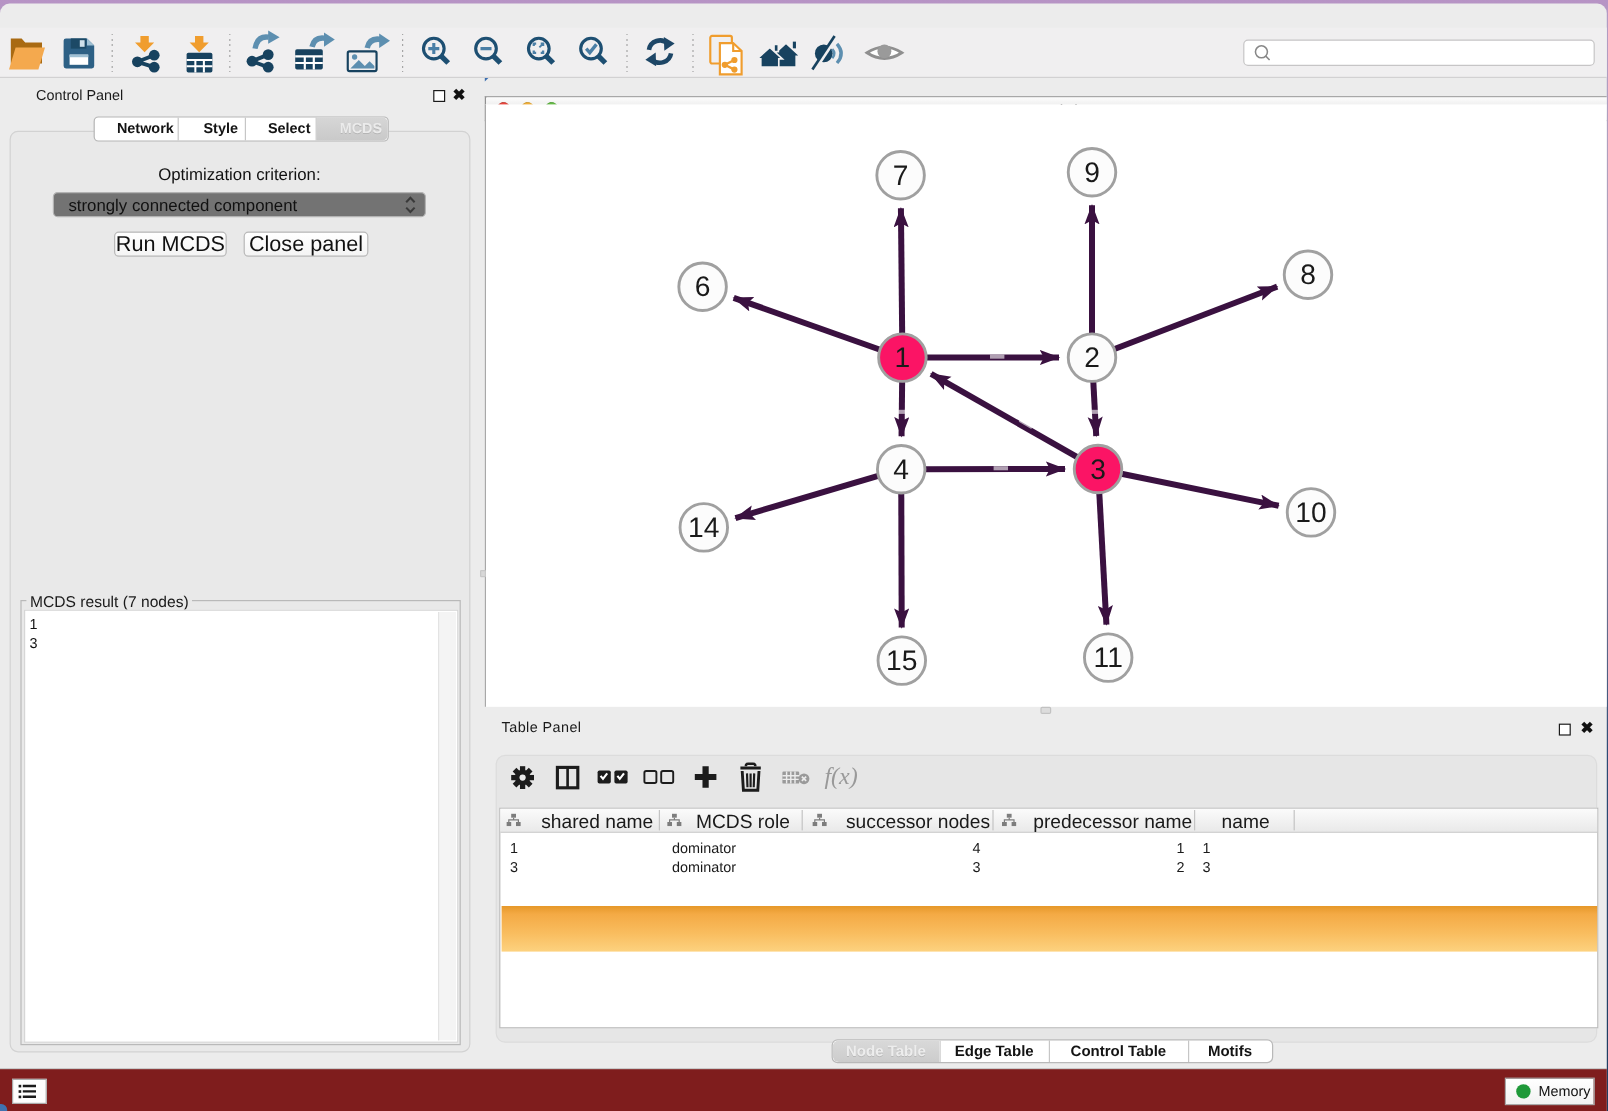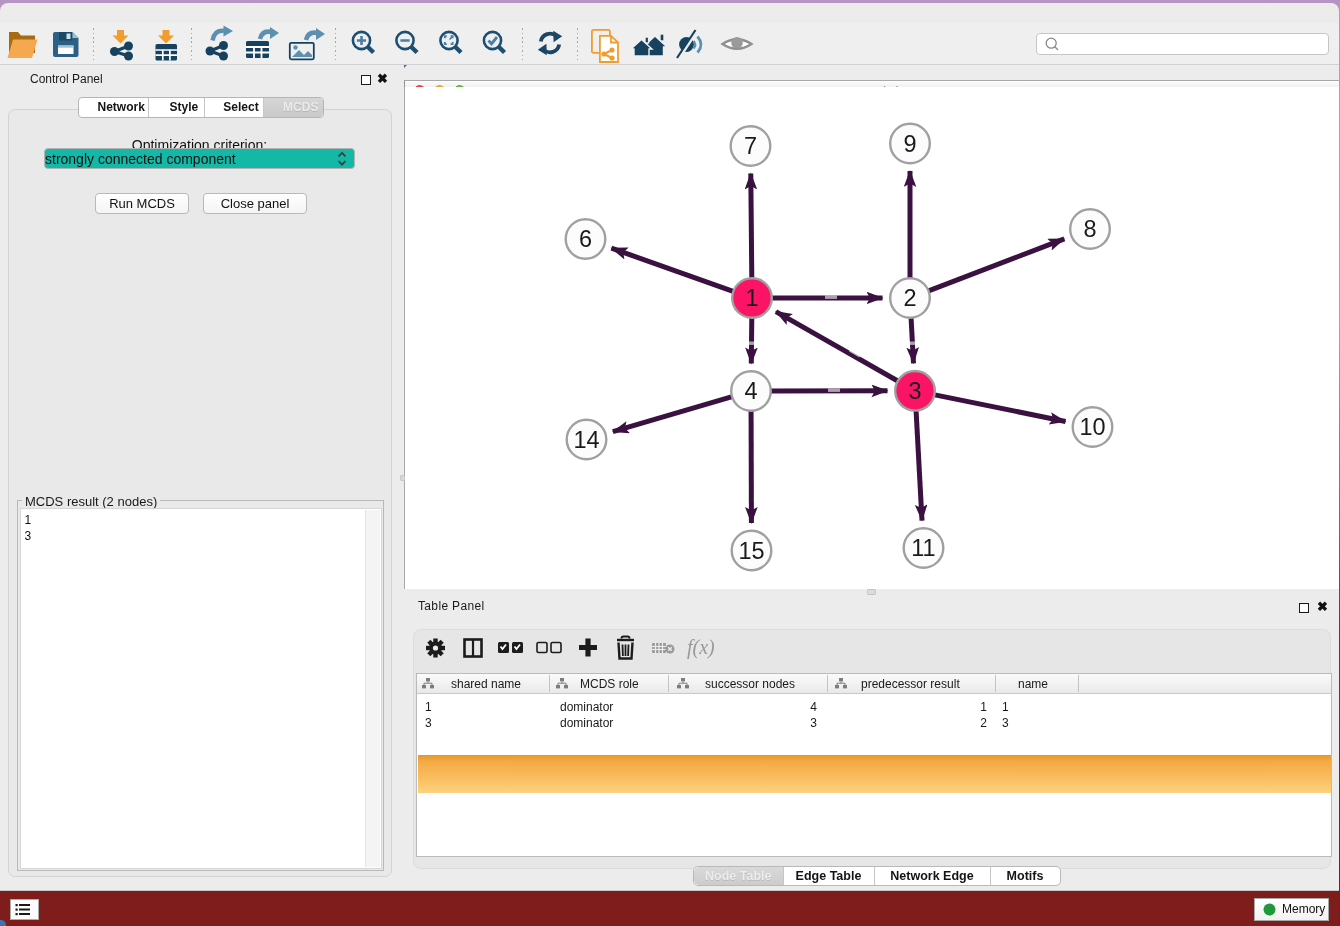--- a/index.html
+++ b/index.html
@@ -22,38 +22,38 @@
 
 #cp-title{position:absolute;left:30px;top:72px;font-size:12px;color:#1a1a1a;}
 .sqicon{position:absolute;width:8px;height:8px;border:1.5px solid #1a1a1a;background:#fff;}
 .xicon{position:absolute;font-size:13px;font-weight:bold;color:#111;}
 #tabs{position:absolute;left:78px;top:97px;width:244px;height:18.5px;background:#fff;border:1px solid #b5b5b5;border-radius:4px;display:flex;z-index:5;}
 #tabs .tab{height:100%;display:flex;align-items:center;justify-content:center;font-size:12px;font-weight:bold;color:#141414;border-right:1px solid #c6c6c6;padding-left:15px;}
 #tabs .tab:last-child{border-right:none;border-radius:0 4px 4px 0;}
 #tabs .sel{background:linear-gradient(180deg,#d6d6d6,#c9c9c9);color:#ebebeb;text-shadow:0 1px 0 #b5b5b5;}
 #cp-panel{position:absolute;left:8px;top:109px;width:383.8px;height:768px;background:#e9e9e9;border:1px solid #d2d2d2;border-radius:7px;box-sizing:border-box;}
 #optlabel{position:absolute;left:0;top:136.5px;width:399px;text-align:center;font-size:14px;color:#111;}
-#dropdown{position:absolute;left:44px;top:148px;width:310.5px;height:20.5px;background:#14b8a6;border:1px solid #b3b3b3;border-radius:4px;font-size:14px;color:#111;line-height:20px;padding-left:0;box-sizing:border-box;}
-.btn{position:absolute;height:19px;background:linear-gradient(180deg,#ffffff,#f4f4f4);border:1px solid #b9b9b9;border-radius:4px;font-size:13px;color:#111;text-align:center;line-height:19px;}
+#dropdown{position:absolute;left:44px;top:160px;width:310.5px;height:20.5px;background:#737373;border:1px solid #b3b3b3;border-radius:4px;font-size:14px;color:#111;line-height:20px;padding-left:12px;box-sizing:border-box;}
+.btn{position:absolute;height:19px;background:linear-gradient(180deg,#ffffff,#f4f4f4);border:1px solid #b9b9b9;border-radius:4px;font-size:18px;color:#111;text-align:center;line-height:19px;}
 #fieldset{position:absolute;left:17px;top:500px;width:365px;height:369px;border:1px solid #b9b9b9;}
 #fslabel{position:absolute;left:22px;top:494px;background:#e9e9e9;padding:0 3px;font-size:13px;color:#1a1a1a;}
 #fsarea{position:absolute;left:19.5px;top:508px;width:360px;height:359px;background:#fff;border:1px solid #d6d6d6;}
 #fsscroll{position:absolute;right:1px;top:1px;width:14px;height:357px;background:#f4f4f4;border-left:1px solid #e3e3e3;}
 
 #netwin{position:absolute;left:404px;top:65.5px;width:934.6px;height:523px;}
 #nettitle{position:absolute;left:0;top:14px;width:100%;height:21.5px;background:linear-gradient(180deg,#fdfdfd,#d4d4d4);border-top:1px solid #a8a8a8;border-left:1.5px solid #909090;border-bottom:1px solid #9e9e9e;box-sizing:border-box;}
 #netcanvas{position:absolute;left:0;top:21.5px;width:934.6px;height:501.5px;background:#fff;border-left:1.5px solid #a8a8a8;box-sizing:border-box;}
 .light{position:absolute;top:4px;width:11px;height:11px;border-radius:50%;box-sizing:border-box;}
 #netname{position:absolute;top:3.5px;left:6px;width:100%;text-align:center;font-size:12.5px;letter-spacing:0.5px;font-weight:bold;color:#2e2e2e;}
 
 #tp-title{position:absolute;left:418px;top:599px;font-size:12px;letter-spacing:0.35px;color:#1a1a1a;}
 #tp-table{position:absolute;left:416px;top:672.5px;width:913.5px;height:182px;background:#fff;border:1px solid #bbb;}
 #tp-header{position:absolute;left:0;top:0;width:100%;height:19.5px;background:linear-gradient(180deg,#fbfbfb,#e9e9e9);border-bottom:1px solid #c9c9c9;font-size:12px;color:#1a1a1a;}
 .hsep{position:absolute;top:1px;height:17px;width:1px;background:#c4c4c4;}
-.hcell{position:absolute;top:3px;font-size:12px;color:#1a1a1a;}
+.hcell{position:absolute;top:3px;font-size:16px;color:#1a1a1a;}
 .cell{position:absolute;font-size:12px;color:#1a1a1a;}
 #orangeband{position:absolute;left:418px;top:755px;width:913px;height:38px;
  background:linear-gradient(180deg,#e69829 0%,#f4aa45 18%,#f9bd5f 60%,#fdd27f 100%);}
 
 #btabs{position:absolute;left:693px;top:865.5px;height:18px;background:#fff;border:1px solid #b9b9b9;border-radius:5px;display:flex;z-index:3;}
 #btabs .tab{height:100%;display:flex;align-items:center;justify-content:center;font-size:12.5px;font-weight:bold;color:#141414;border-right:1px solid #c6c6c6;}
 #btabs .sel{background:linear-gradient(180deg,#d9d9d9,#cccccc);color:#ededed;text-shadow:0 1px 0 #b8b8b8;border-radius:5px 0 0 5px;}
 #btabs .tab:last-child{border-right:none;border-radius:0 5px 5px 0;}
 
 #statusbar{position:absolute;left:0;top:890px;width:100%;height:36px;background:#7f1d1d;border-top:1px solid #c9c9c9;text-align:center;}
@@ -218,21 +218,21 @@
     <svg width="10" height="16" style="position:absolute;right:7px;top:2px;">
           <g stroke="#3a3a3a" stroke-width="1.7" fill="none">
             <path d="M1.5 5.5 L5 1.8 L8.5 5.5"></path>
             <path d="M1.5 10 L5 13.7 L8.5 10"></path>
           </g>
         </svg>
   </div>
   <div class="btn" style="left:95px;top:193px;width:92px;">Run MCDS</div>
   <div class="btn" style="left:203px;top:193px;width:102px;">Close panel</div>
   <div id="fieldset"></div>
-  <div id="fslabel">MCDS result (2 nodes)</div>
+  <div id="fslabel">MCDS result (7 nodes)</div>
   <div id="fsarea">
     <div style="position:absolute;left:4px;top:3px;font-size:12px;color:#111;line-height:16px;">1<br>3</div>
     <div id="fsscroll"></div>
   </div>
 
   <div id="netwin">
     <div id="nettitle">
       <svg class="light" style="left:9px;" width="12" height="12">
             <circle cx="5.8" cy="5.8" r="5.6" fill="#e8453c" stroke="#b63429" stroke-width="0.8"></circle>
             <path d="M3.6 3.6 L8 8 M8 3.6 L3.6 8" stroke="#7c100c" stroke-width="1.4"></path>
@@ -403,39 +403,39 @@
           </svg>
           <div class="hcell" style="left:288px;">successor nodes</div>
           <svg class="abs" style="left:418px;top:4.5px;" width="12" height="11">
             <g fill="#7d7d7d">
               <rect x="4" y="0" width="4" height="3.4"></rect>
               <rect x="0" y="7" width="4" height="3.4"></rect>
               <rect x="8" y="7" width="4" height="3.4"></rect>
             </g>
             <path d="M6 3.4 L6 5.2 M2 7 L2 5.2 L10 5.2 L10 7" stroke="#7d7d7d" stroke-width="1" fill="none"></path>
           </svg>
-          <div class="hcell" style="left:444px;">predecessor result</div>
+          <div class="hcell" style="left:444px;">predecessor name</div>
           <div class="hcell" style="left:601px;">name</div>
         </div>
   <div class="cell" style="left:8px;top:26px;">1</div>
         <div class="cell" style="left:143px;top:26px;">dominator</div>
         <div class="cell" style="left:330px;top:26px;width:70px;text-align:right;">4</div>
         <div class="cell" style="left:500px;top:26px;width:70px;text-align:right;">1</div>
         <div class="cell" style="left:585px;top:26px;">1</div>
         <div class="cell" style="left:8px;top:42px;">3</div>
         <div class="cell" style="left:143px;top:42px;">dominator</div>
         <div class="cell" style="left:330px;top:42px;width:70px;text-align:right;">3</div>
         <div class="cell" style="left:500px;top:42px;width:70px;text-align:right;">2</div>
         <div class="cell" style="left:585px;top:42px;">3</div>
       </div>
   <div id="orangeband"></div>
   <div id="btabs">
     <div class="tab sel" style="width:88.5px;">Node Table</div>
     <div class="tab" style="width:90px;">Edge Table</div>
-    <div class="tab" style="width:115px;">Network Edge</div>
+    <div class="tab" style="width:115px;">Control Table</div>
     <div class="tab" style="width:69px;">Motifs</div>
   </div>
 
   <div id="statusbar">
     <div id="listbtn">
       <svg width="27" height="19">
             <g stroke="#1a1a1a" stroke-width="2">
               <line x1="8" y1="5" x2="19" y2="5"></line>
               <line x1="8" y1="9.5" x2="19" y2="9.5"></line>
               <line x1="8" y1="14" x2="19" y2="14"></line>

